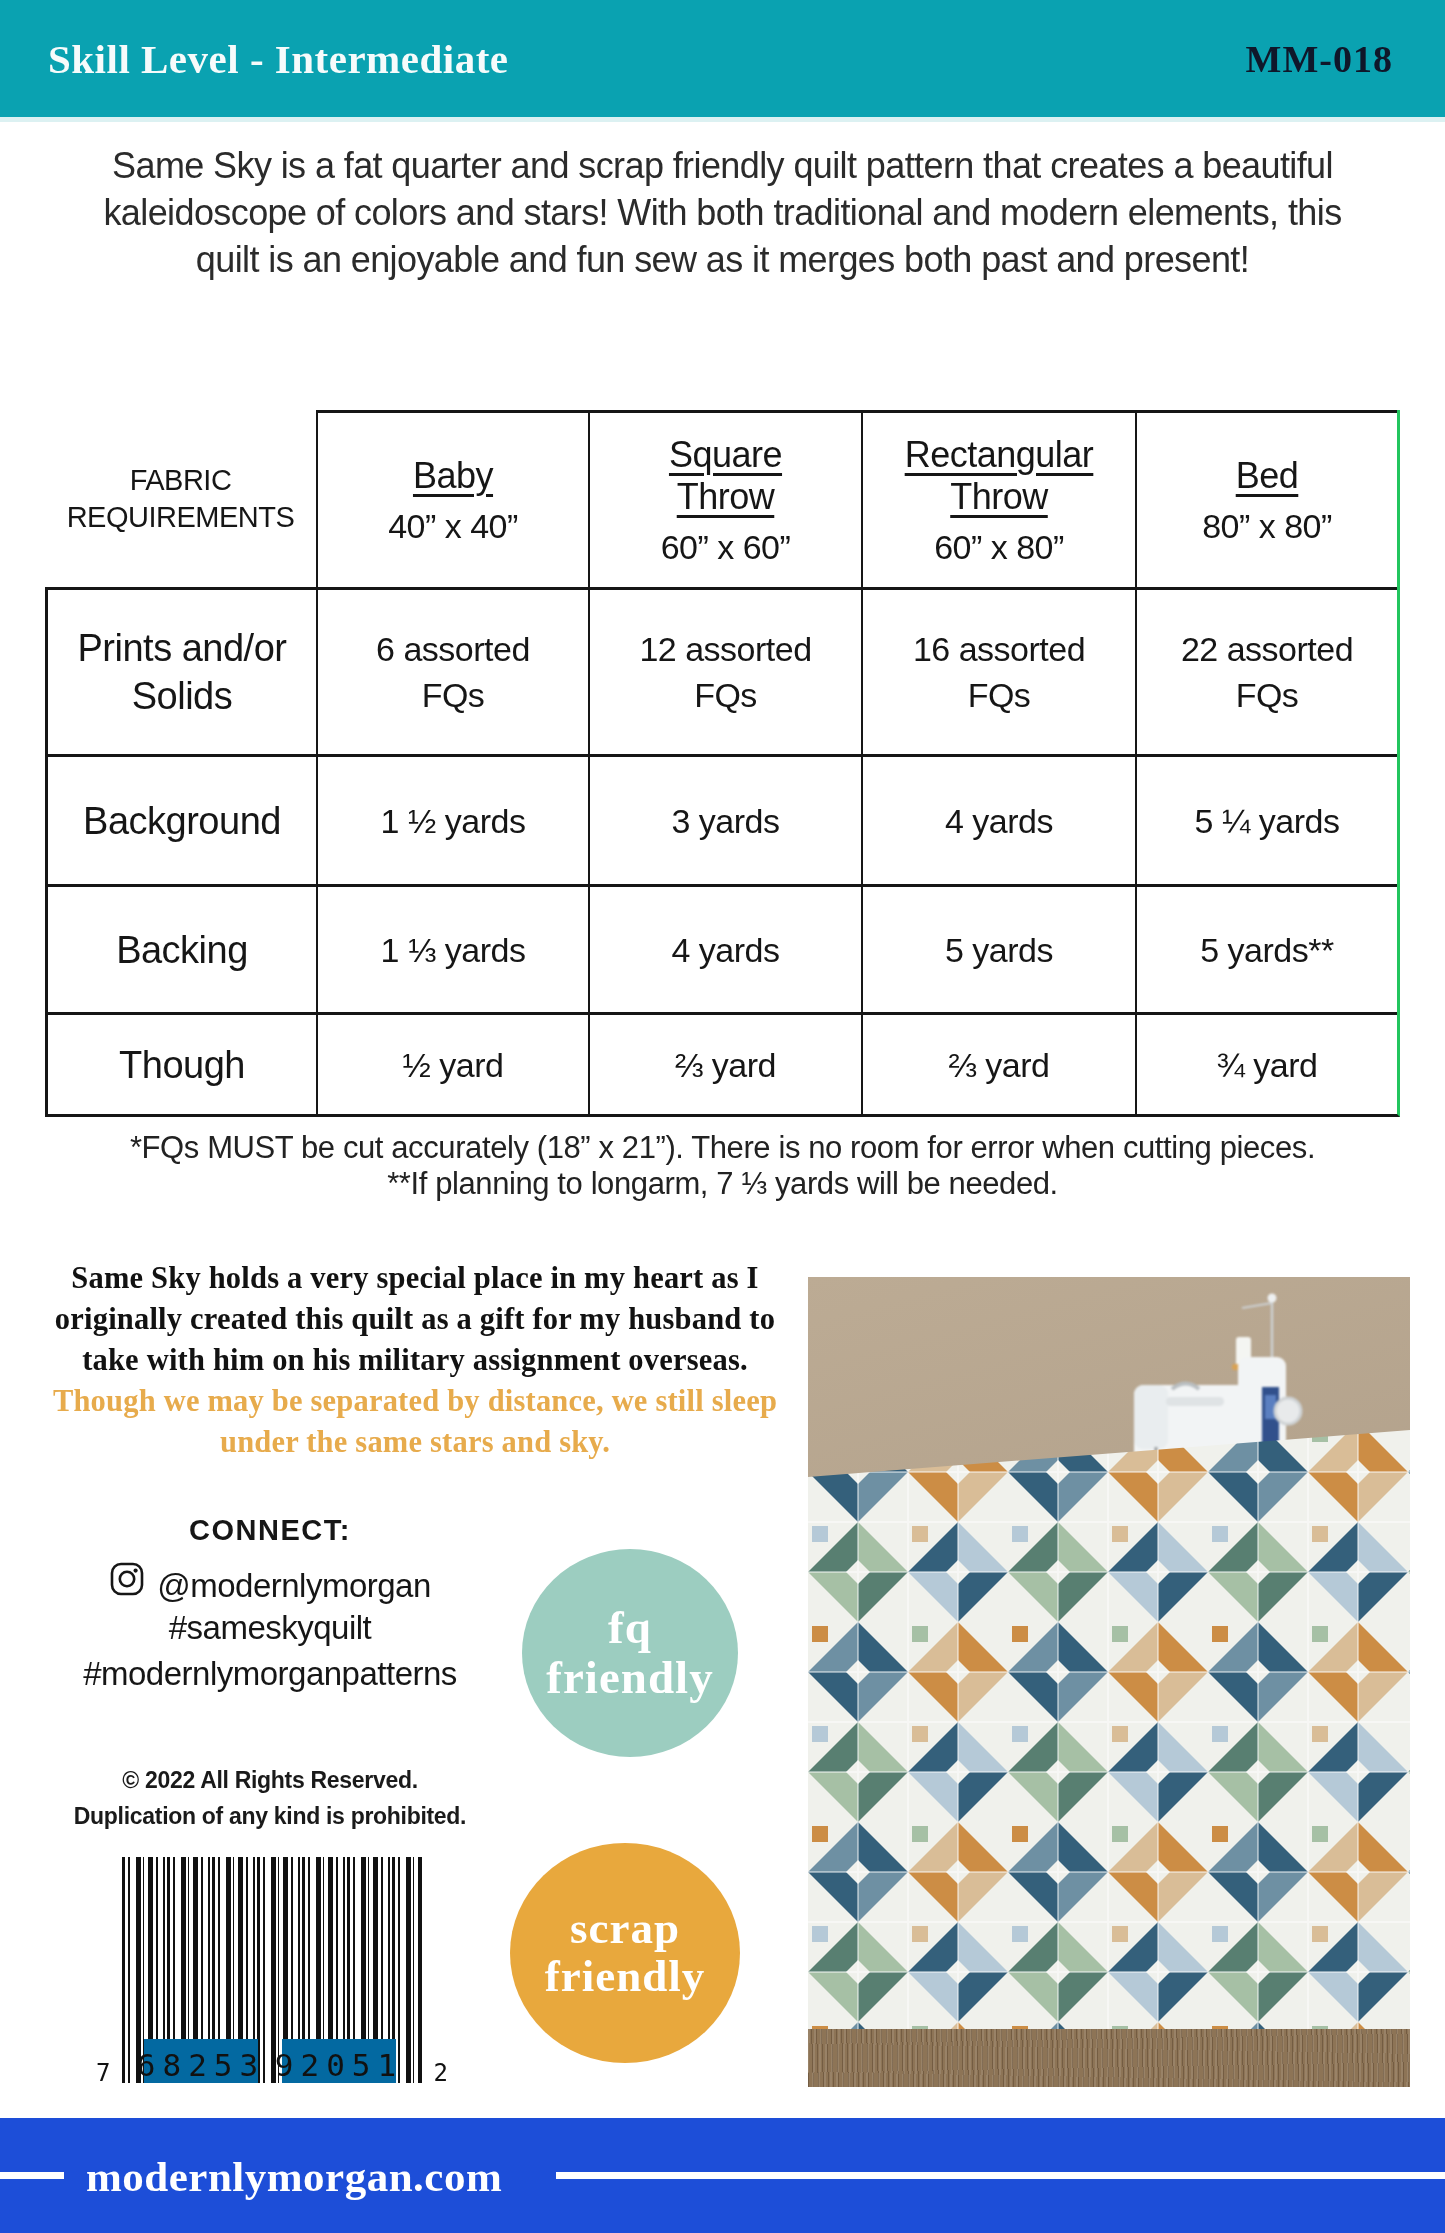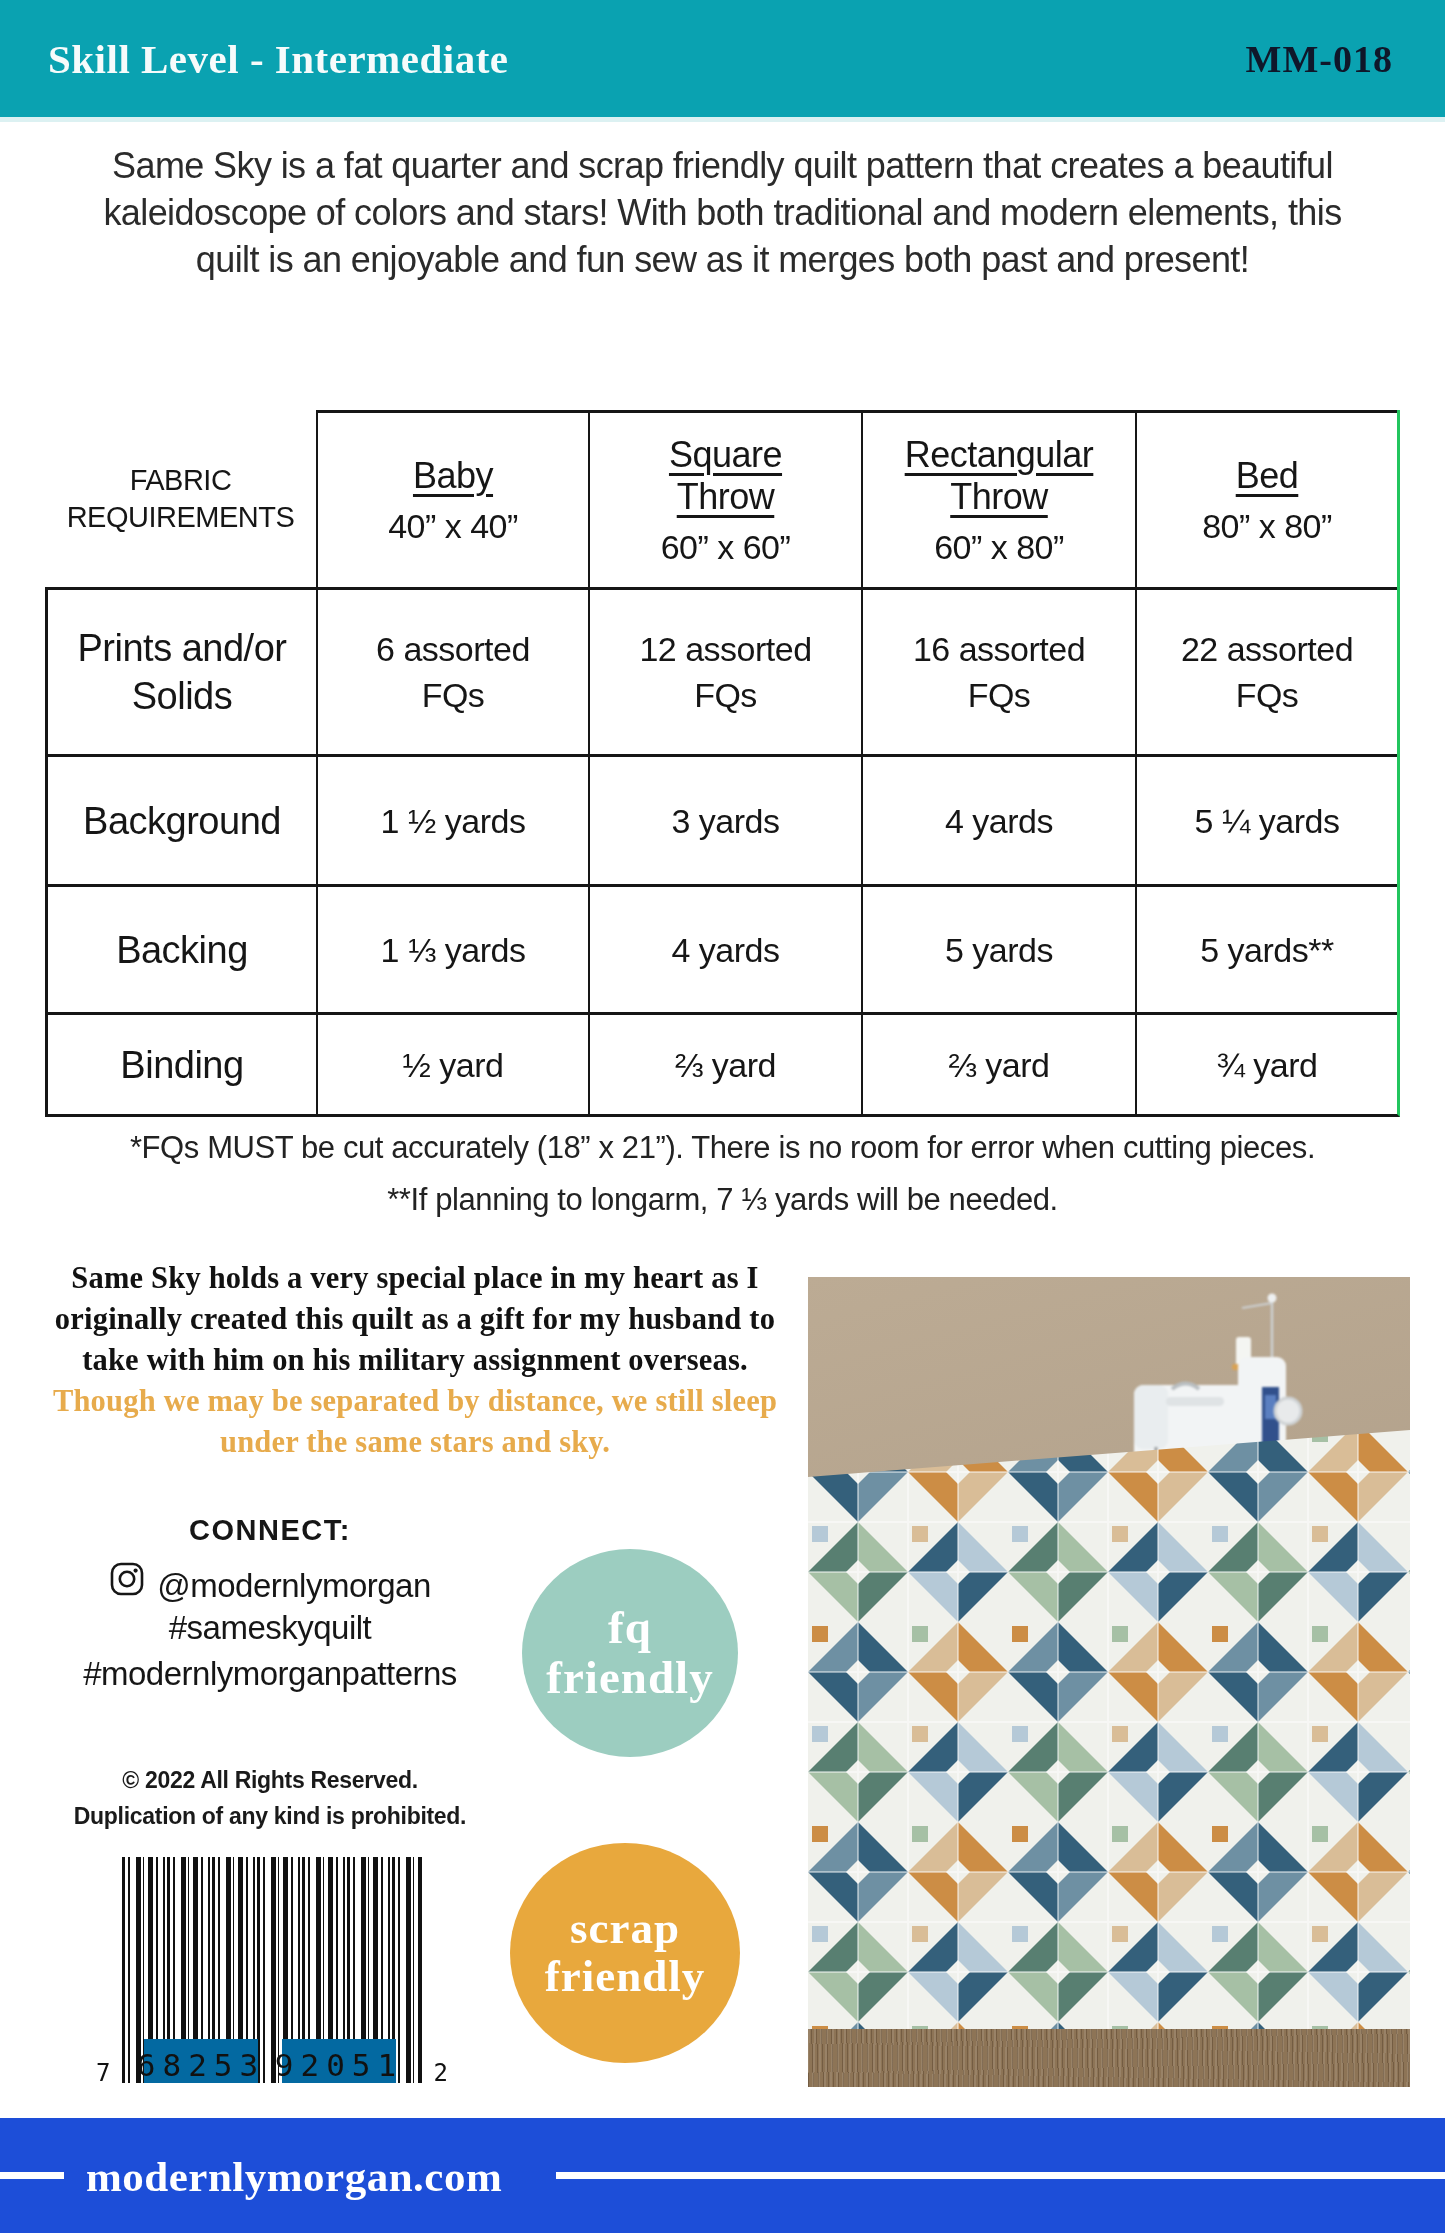--- a/index.html
+++ b/index.html
@@ -51,21 +51,21 @@
     text-decoration:underline; text-decoration-thickness:2.5px; text-underline-offset:6px;
     margin-bottom:10px; max-width:200px;
   }
   .colsize { font-size:34px; letter-spacing:-0.5px; }
   .rowlabel { font-size:38px; letter-spacing:-0.5px; max-width:215px; line-height:48px; }
   .cellval  { font-size:34px; letter-spacing:-0.5px; line-height:46px; }
   .narrow   { display:inline-block; max-width:200px; }
   
   .footnotes { position:absolute; left:0; top:1130px; width:1445px; text-align:center;
     font-size:31px; color:#222; letter-spacing:-0.4px; }
-  .fn1 { margin-bottom:16px; }
+  .fn1 { }
   
   .story {
     position:absolute; left:40px; top:1258px; width:750px; text-align:center;
     font-family:"Liberation Serif","DejaVu Serif",serif; font-weight:bold;
     font-size:30.5px; line-height:41px; color:#121212; letter-spacing:.2px;
   }
   .story .gold { color:#e7ab4c; }
   
   .connect { position:absolute; left:55px; top:1514px; width:430px; text-align:center; }
   .connect-heading { font-size:29px; font-weight:bold; letter-spacing:1.5px; }
@@ -211,21 +211,21 @@
         <div class="cellval">4 yards</div>
       </div>
     <div>
         <div class="cellval">5 yards</div>
       </div>
     <div>
         <div class="cellval">5 yards**</div>
       </div>
 
     <div class="firstcol">
-      <div class="rowlabel">Binding</div>
+      <div class="rowlabel">Though</div>
     </div>
     <div>
         <div class="cellval">½ yard</div>
       </div>
     <div>
         <div class="cellval">⅔ yard</div>
       </div>
     <div>
         <div class="cellval">⅔ yard</div>
       </div>

